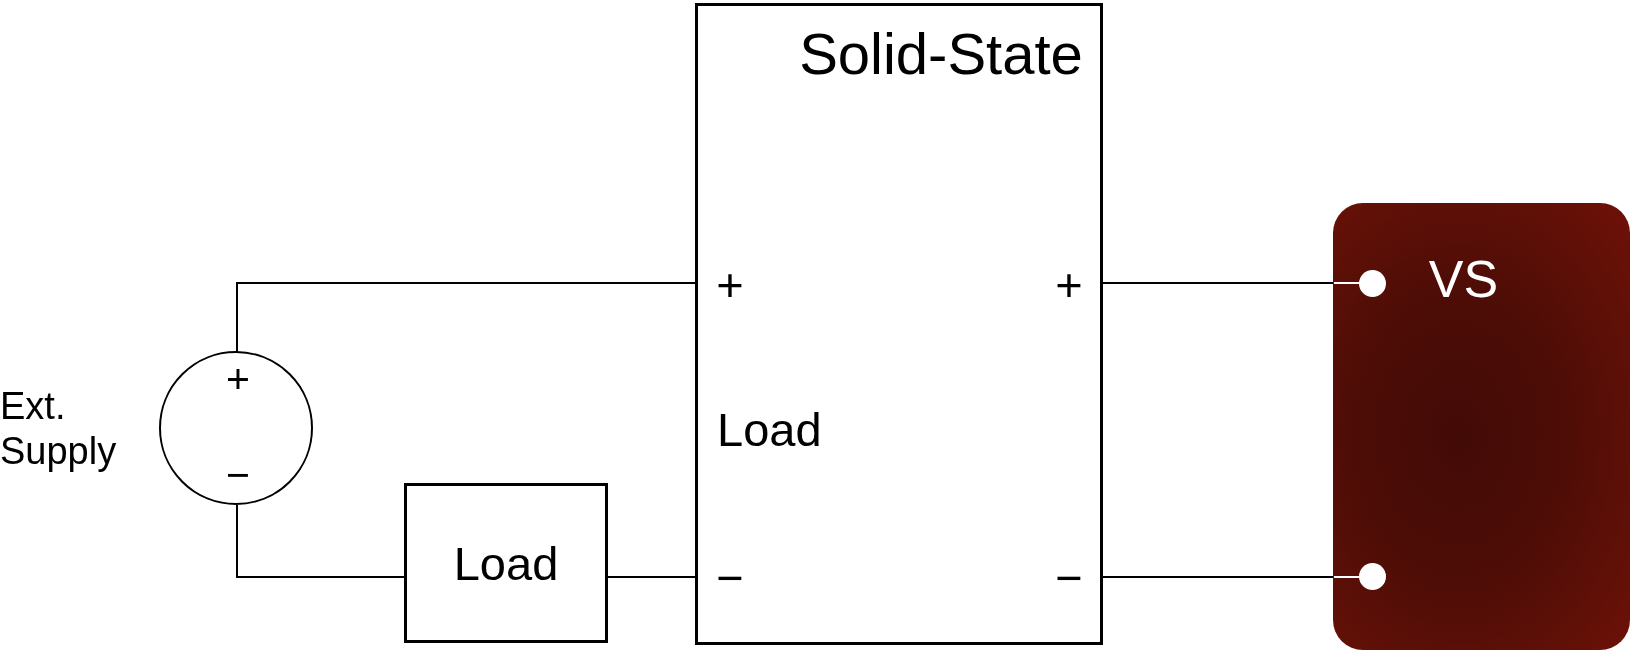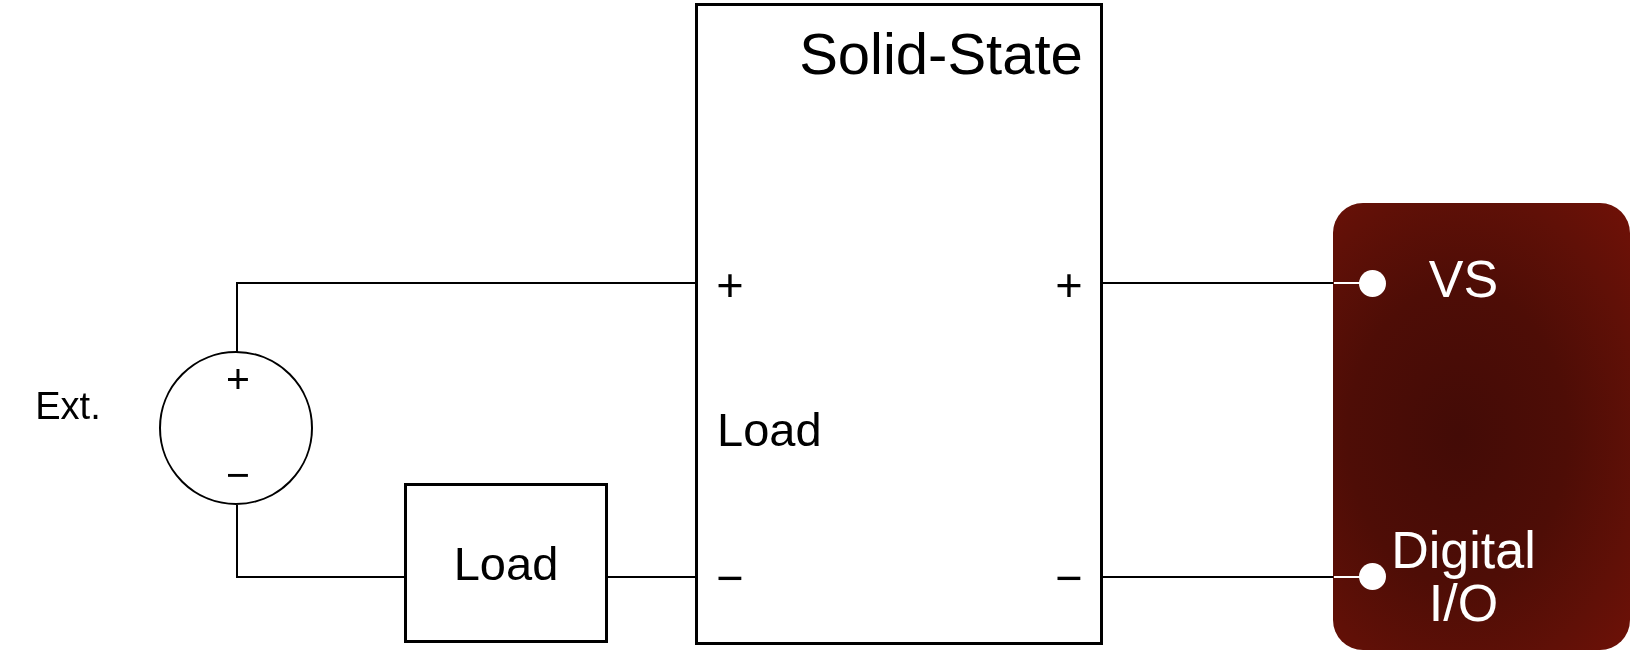--- a/index.html
+++ b/index.html
@@ -18,21 +18,20 @@
   }
   .abs { position: absolute; }
 
   
   .wire { position: absolute; background: #000000; }
 
   
   #ext-supply {
     left: 0px; top: 384px; width: 136px;
     font-size: 38px; line-height: 45px;
-    text-align: center;
   }
 
   
   #source-circle {
     left: 159px; top: 351px;
     width: 154px; height: 154px;
     border: 2.5px solid #000000;
     border-radius: 50%;
     background: #ffffff;
     box-sizing: border-box;
@@ -109,20 +108,21 @@
     background: #ffffff;
   }
 </style>
 </head>
 <body>
 
 <div id="stage">
 
   <div id="ext-supply" class="abs">
     <div>Ext.</div>
+    <div>Supply</div>
   </div>
 
   <div id="source-circle" class="abs"></div>
   <div id="source-plus" class="source-sign">+</div>
   <div id="source-minus" class="source-sign">−</div>
 
   <div class="wire" style="left:236px; top:283px; width:2px; height:69px;"></div>
   <div class="wire" style="left:236px; top:282px; width:461px; height:2px;"></div>
   <div class="wire" style="left:236px; top:505px; width:2px; height:73px;"></div>
   <div class="wire" style="left:236px; top:576px; width:170px; height:2px;"></div>
@@ -143,18 +143,14 @@
   <div id="relay-load-label" class="terminal-label">Load</div>
   <div id="relay-load-minus" class="terminal-sign">−</div>
   <div id="relay-control-minus" class="terminal-sign">−</div>
 
   <div id="device-box" class="abs"></div>
   <div class="stub" style="top:282px;"></div>
   <div class="stub" style="top:576px;"></div>
   <div class="dot" style="top:270px;"></div>
   <div class="dot" style="top:563px;"></div>
   <div id="vs-label" class="device-label">VS</div>
-  <div id="dio-label" class="device-label">
-    <div>Digital</div>
-    <div>I/O</div>
-  </div>
 
 </div>
 
 </body></html>

